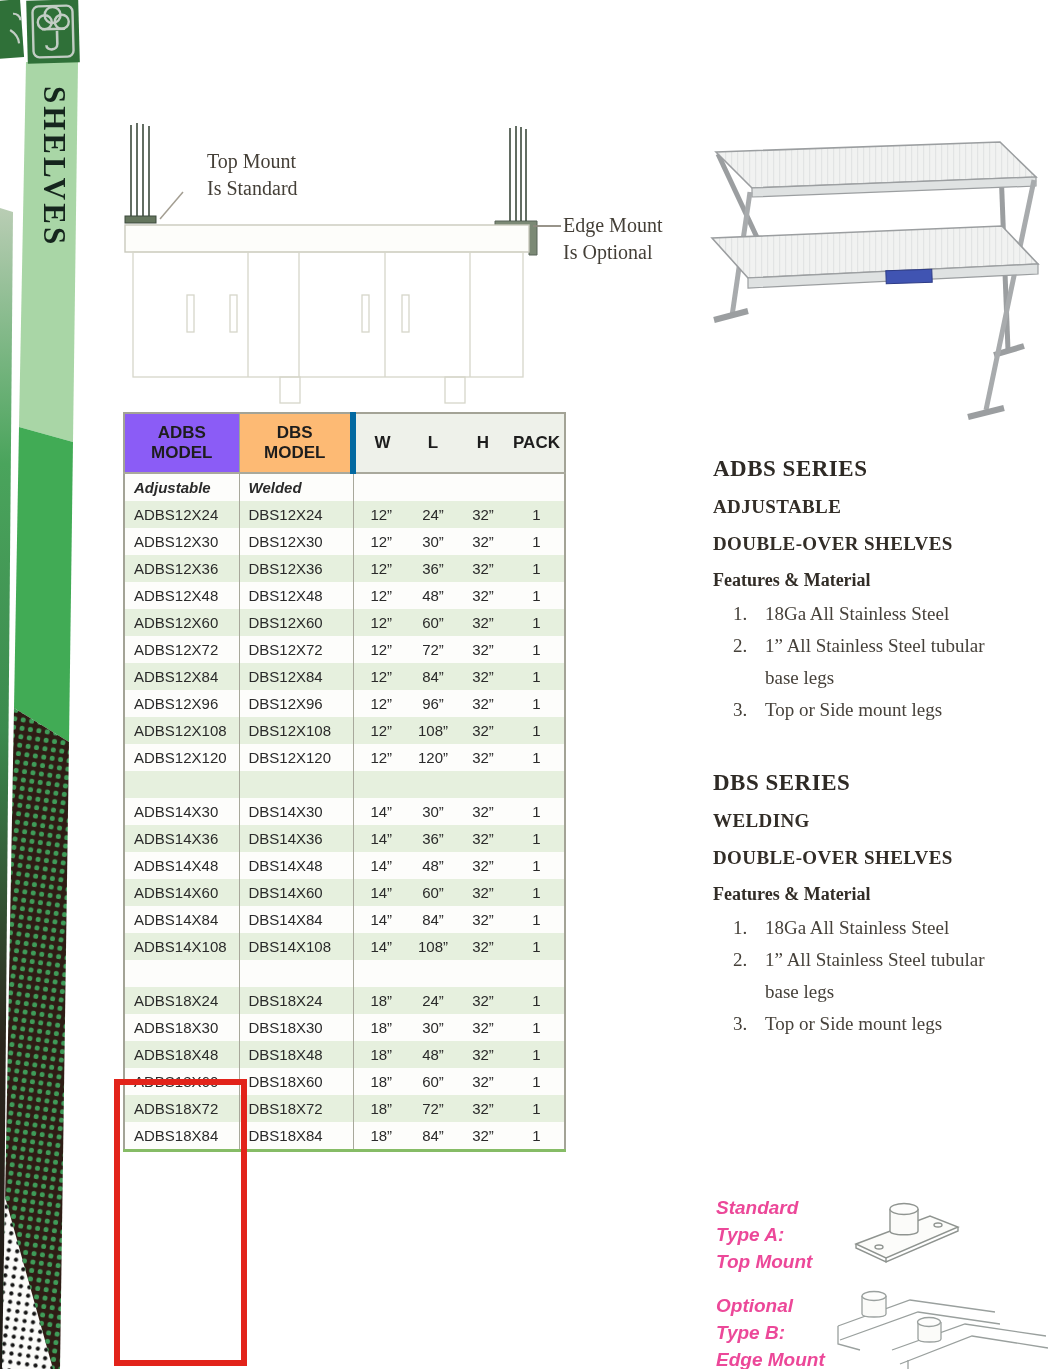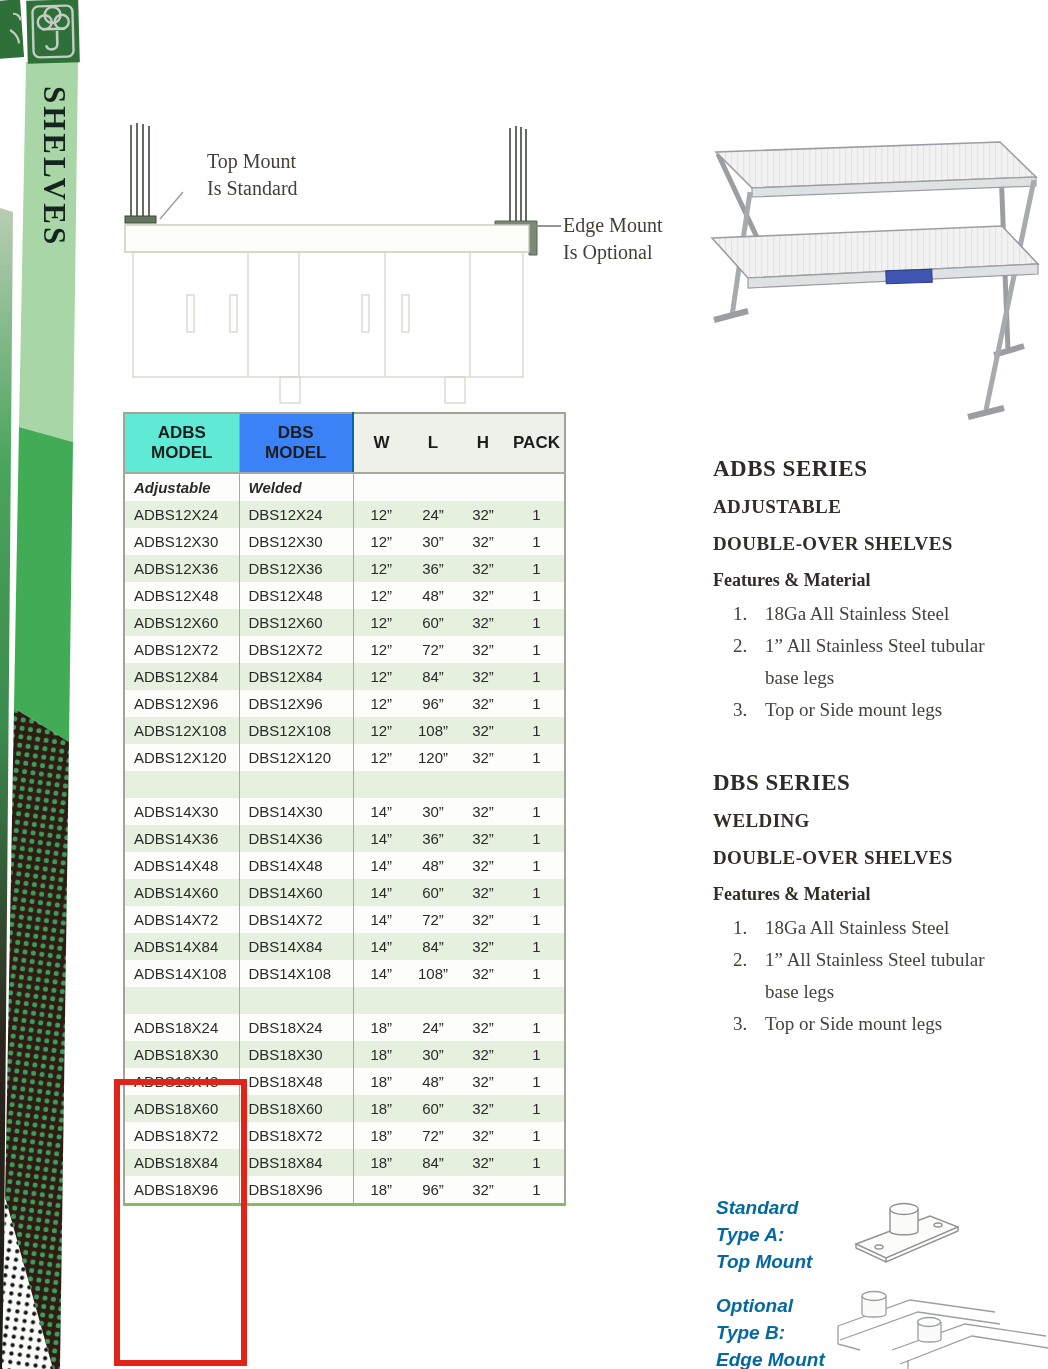--- a/index.html
+++ b/index.html
@@ -22,22 +22,22 @@
   
   #models-table{left:123px;top:412px;width:441px;border-collapse:collapse;
        table-layout:fixed;background:#fdfdfb;border:2px solid #a3a396;
        border-bottom:3px solid #86bc66;}
   #models-table col.c1{width:115px;} #models-table col.c2{width:114px;}
   #models-table col.c3{width:56px;}  #models-table col.c4{width:48px;}
   #models-table col.c5{width:52px;}  #models-table col.c6{width:56px;}
   #models-table th{height:56px;font-size:17px;font-weight:700;color:#1d1d1d;
        text-align:center;vertical-align:middle;white-space:pre-line;line-height:1.2;
        border-bottom:2px solid #a9a99c;}
-  th.hdr-adbs{background:#5eead4;border-right:1px solid #9aa892;}
-  th.hdr-dbs{background:#3b82f6;border-right:2px solid #0369a1;}
+  th.hdr-adbs{background:#8b5cf6;border-right:1px solid #9aa892;}
+  th.hdr-dbs{background:#fdba74;border-right:6px solid #0369a1;}
   th.hdr-dim{background:#eef1ea;}
   #models-table td{height:27px;font-size:15px;color:#2a2a2a;padding:0;
        vertical-align:middle;overflow:hidden;white-space:nowrap;}
   #models-table td.model{padding-left:9px;text-align:left;}
   #models-table td.num{text-align:center;}
   #models-table td:nth-child(1),#models-table td:nth-child(2){border-right:1px solid #a8a89b;}
   #models-table tbody tr:nth-child(even){background:#e6f0de;}
   tr.subhead td{height:32px;font-size:16px;font-weight:700;font-style:italic;color:#1c1c1c;}
 
   
@@ -50,21 +50,21 @@
   #dbs-block{left:713px;top:770px;}
   .series-title{font-size:23px;font-weight:700;letter-spacing:.5px;margin:0 0 14px 0;color:#2e2a25;}
   .series-sub{font-size:19px;font-weight:700;letter-spacing:.4px;margin:0 0 15px 0;color:#322d27;}
   .features-title{font-size:18px;font-weight:700;margin:0 0 7px 0;color:#322d27;}
   .features-list{list-style:none;margin:0;padding:0 0 0 20px;font-size:19px;line-height:32px;color:#46413a;}
   .features-list li{display:flex;}
   .features-list .li-num{width:32px;flex:0 0 32px;}
   .features-list .li-txt{width:254px;}
 
   
-  .mount-label{font-size:19px;font-weight:700;font-style:italic;color:#0369a1;
+  .mount-label{font-size:19px;font-weight:700;font-style:italic;color:#ec4899;
        line-height:27px;white-space:pre-line;}
   #type-a-label{left:716px;top:1194px;}
   #type-b-label{left:716px;top:1292px;}
 </style>
 </head>
 <body>
 
 <svg id="sidebar-svg" class="abs" width="110" height="1369" viewBox="0 0 110 1369">
   <defs>
     <pattern id="greenDots" width="8.5" height="8.5" patternUnits="userSpaceOnUse" patternTransform="rotate(8)">
@@ -314,28 +314,20 @@
       </tr>
       <tr>
         <td class="model">ADBS14X60</td>
         <td class="model">DBS14X60</td>
         <td class="num">14”</td>
         <td class="num">60”</td>
         <td class="num">32”</td>
         <td class="num">1</td>
       </tr>
       <tr>
-        <td class="model">ADBS14X72</td>
-        <td class="model">DBS14X72</td>
-        <td class="num">14”</td>
-        <td class="num">72”</td>
-        <td class="num">32”</td>
-        <td class="num">1</td>
-      </tr>
-      <tr>
         <td class="model">ADBS14X84</td>
         <td class="model">DBS14X84</td>
         <td class="num">14”</td>
         <td class="num">84”</td>
         <td class="num">32”</td>
         <td class="num">1</td>
       </tr>
       <tr>
         <td class="model">ADBS14X108</td>
         <td class="model">DBS14X108</td>
@@ -390,28 +382,20 @@
         <td class="num">18”</td>
         <td class="num">72”</td>
         <td class="num">32”</td>
         <td class="num">1</td>
       </tr>
       <tr>
         <td class="model">ADBS18X84</td>
         <td class="model">DBS18X84</td>
         <td class="num">18”</td>
         <td class="num">84”</td>
-        <td class="num">32”</td>
-        <td class="num">1</td>
-      </tr>
-      <tr>
-        <td class="model">ADBS18X96</td>
-        <td class="model">DBS18X96</td>
-        <td class="num">18”</td>
-        <td class="num">96”</td>
         <td class="num">32”</td>
         <td class="num">1</td>
       </tr>
     </tbody>
 </table>
 <div class="abs" id="highlight-box"></div>
 
 <div class="abs series-block" id="adbs-block">
   <h2 class="series-title">ADBS SERIES</h2>
   <div class="series-sub">ADJUSTABLE</div>

